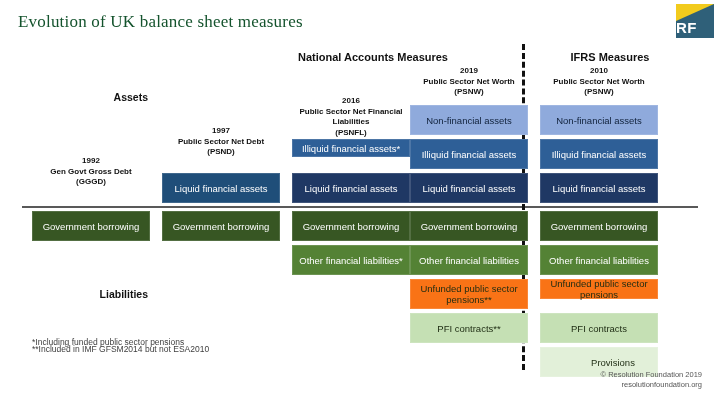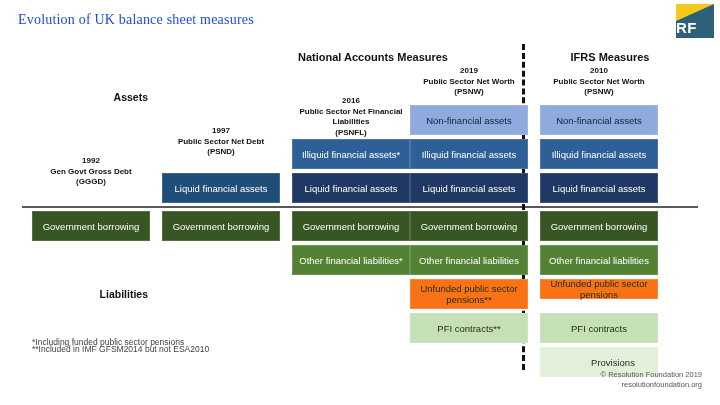--- a/index.html
+++ b/index.html
@@ -9,22 +9,22 @@
     font-family:"Liberation Sans", sans-serif;
     overflow:hidden;
     position:relative;
   }
   #slide{position:absolute;left:0;top:0;width:720px;height:405px;}
 
   
   #title{
     position:absolute;left:18px;top:12px;
     font-family:"Liberation Serif", serif;
-    font-size:14px;
-    color:#1d4ed8;
+    font-size:17px;
+    color:#14532d;
     letter-spacing:.2px;
     white-space:nowrap;
     text-align:center;
   }
 
   
   #logo{
     position:absolute;left:676px;top:4px;width:38px;height:34px;
     background:#2F6079;
     overflow:hidden;
@@ -166,21 +166,21 @@
       </div>
       <div class="col" style="left: 292px; top: 0px; width: 118px; height: 405px;">
         <div class="col-head" style="top: 96px;">
           <div>2016</div>
           <div>Public Sector Net Financial Liabilities</div>
           <div>(PSNFL)</div>
         </div>
         <div class="box b-liq" style="top: 173px; height: 30px;">
           <span>Liquid financial assets</span>
         </div>
-        <div class="box b-illiq" style="top: 139px; height: 30px;">
+        <div class="box b-illiq" style="top: 139px; height: 18px;">
           <span>Illiquid financial assets*</span>
         </div>
         <div class="box g-govb" style="top: 211px; height: 30px;">
           <span>Government borrowing</span>
         </div>
         <div class="box g-other" style="top: 245px; height: 30px;">
           <span>Other financial liabilities*</span>
         </div>
       </div>
       <div class="col" style="left: 410px; top: 0px; width: 118px; height: 405px;">

